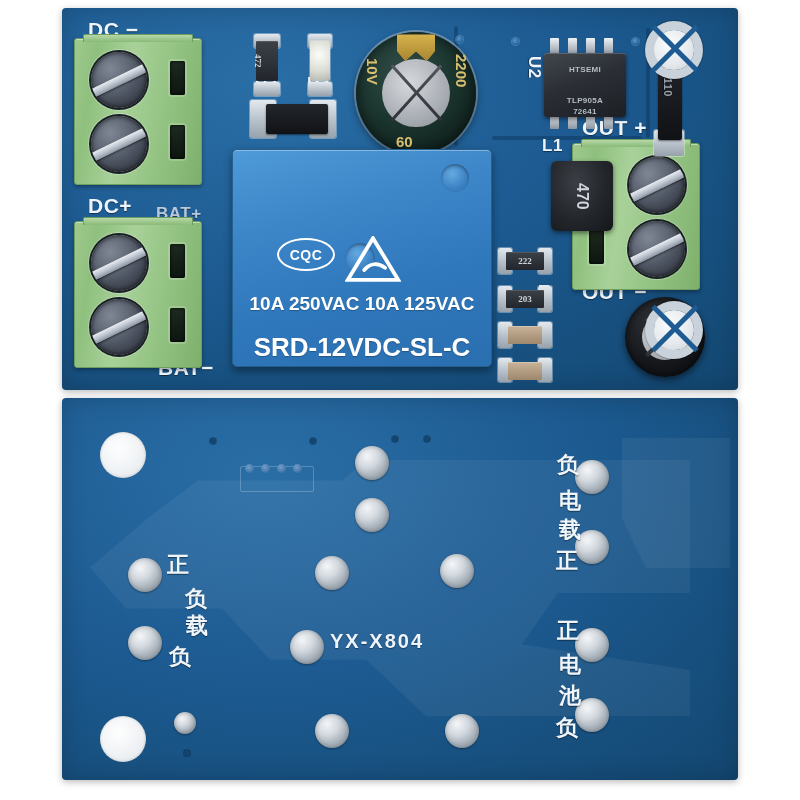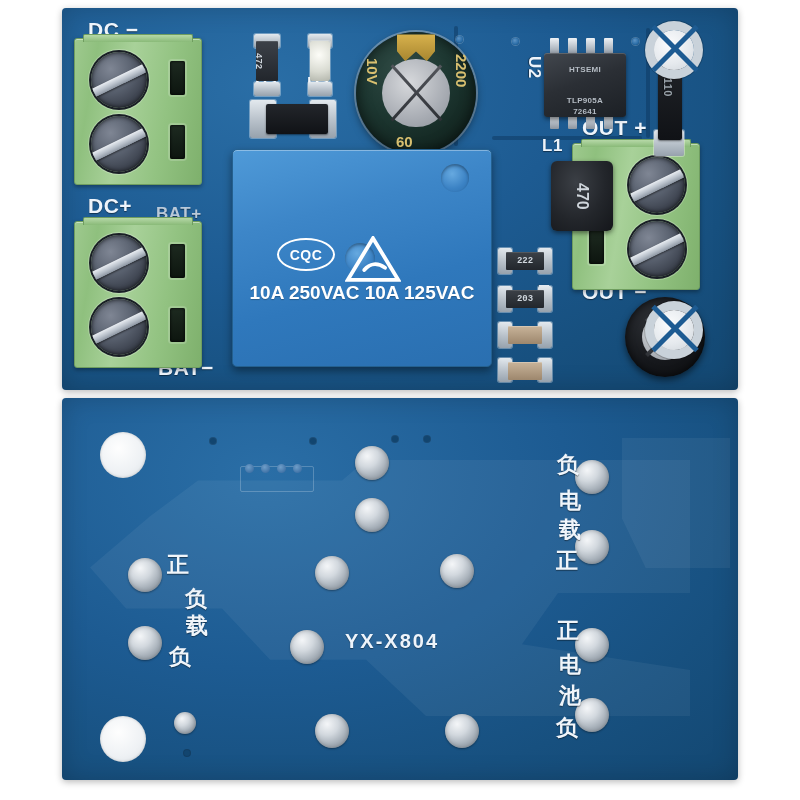--- a/index.html
+++ b/index.html
@@ -107,21 +107,21 @@
   .pad{
     position:absolute;border-radius:2px;
     background:linear-gradient(#e3e9ee,#b7c0c9 55%,#97a2ad);
     box-shadow:0 0 0 1px rgba(255,255,255,.35);
   }
   .smd-res{
     position:absolute;border-radius:1px;
     background:linear-gradient(#3c4148,#22262c);
     box-shadow:inset 0 1px 0 rgba(255,255,255,.12);
     color:#cfd6dd;font-size:9px;font-weight:bold;text-align:center;
-    font-family:Liberation Mono, monospace;
+    font-family:Liberation Serif, serif;
   }
   .smd-cap{
     position:absolute;border-radius:1px;
     background:linear-gradient(#c8b49a,#9d876d);
     box-shadow:inset 0 1px 0 rgba(255,255,255,.25);
   }
   .smd-led{
     position:absolute;border-radius:2px;
     background:radial-gradient(circle at 45% 35%,#fdfdf8,#d9dbd2 60%,#b2b5ab);
     box-shadow:0 0 0 1px rgba(255,255,255,.3);
@@ -355,32 +355,33 @@
     <div class="via" style="left:570px;top:30px;"></div>
 
     <div id="relay">
       <div class="dimple" style="right:22px;top:14px;width:28px;height:28px;"></div>
       <div class="dimple" style="left:112px;top:93px;width:30px;height:30px;"></div>
       <div class="cqc">CQC</div>
       <svg viewBox="0 0 100 84" style="position:absolute;left:112px;top:86px;width:56px;height:46px;">
         <path d="M50 4 L96 80 L4 80 Z" fill="none" stroke="#ffffff" stroke-width="7"></path>
         <path d="M34 62 C44 50, 58 48, 72 58" fill="none" stroke="#ffffff" stroke-width="7" stroke-linecap="round"></path>
       </svg>
-      <span class="rtext" style="top:132px;font-size:19px;">10A 250VAC  10A 125VAC</span>
+      <span class="rtext" style="top:143px;font-size:19px;">10A 250VAC  10A 125VAC</span>
+      <span class="rtext" style="top:182px;font-size:26px;">SRD-12VDC-SL-C</span>
     </div>
   </div>
 
   <div class="board" id="board-bot">
 
     <div class="pour" style="left:28px;top:62px;width:600px;height:256px;
                 clip-path:polygon(18% 8%,42% 8%,46% 0%,100% 0%,100% 52%,78% 52%,72% 72%,100% 82%,100% 100%,56% 100%,46% 78%,30% 78%,22% 58%,6% 58%,0% 42%,10% 22%);"></div>
     <div class="pour" style="left:560px;top:40px;width:108px;height:130px;
                 clip-path:polygon(0% 0%,100% 0%,100% 100%,22% 100%,0% 62%);"></div>
 
-    <span class="model" style="left:283px;top:232px;">YX-X804</span>
+    <span class="model" style="left:268px;top:232px;">YX-X804</span>
 
     <div class="holebig" style="left:38px;top:34px;width:46px;height:46px;"></div>
     <div class="holebig" style="left:38px;top:318px;width:46px;height:46px;"></div>
 
     <div style="position:absolute;left:178px;top:68px;width:72px;height:24px;border:1px solid rgba(255,255,255,.22);border-radius:2px;">
       <div class="hdrpad" style="left:4px;top:-3px;"></div>
       <div class="hdrpad" style="left:20px;top:-3px;"></div>
       <div class="hdrpad" style="left:36px;top:-3px;"></div>
       <div class="hdrpad" style="left:52px;top:-3px;"></div>
     </div>

